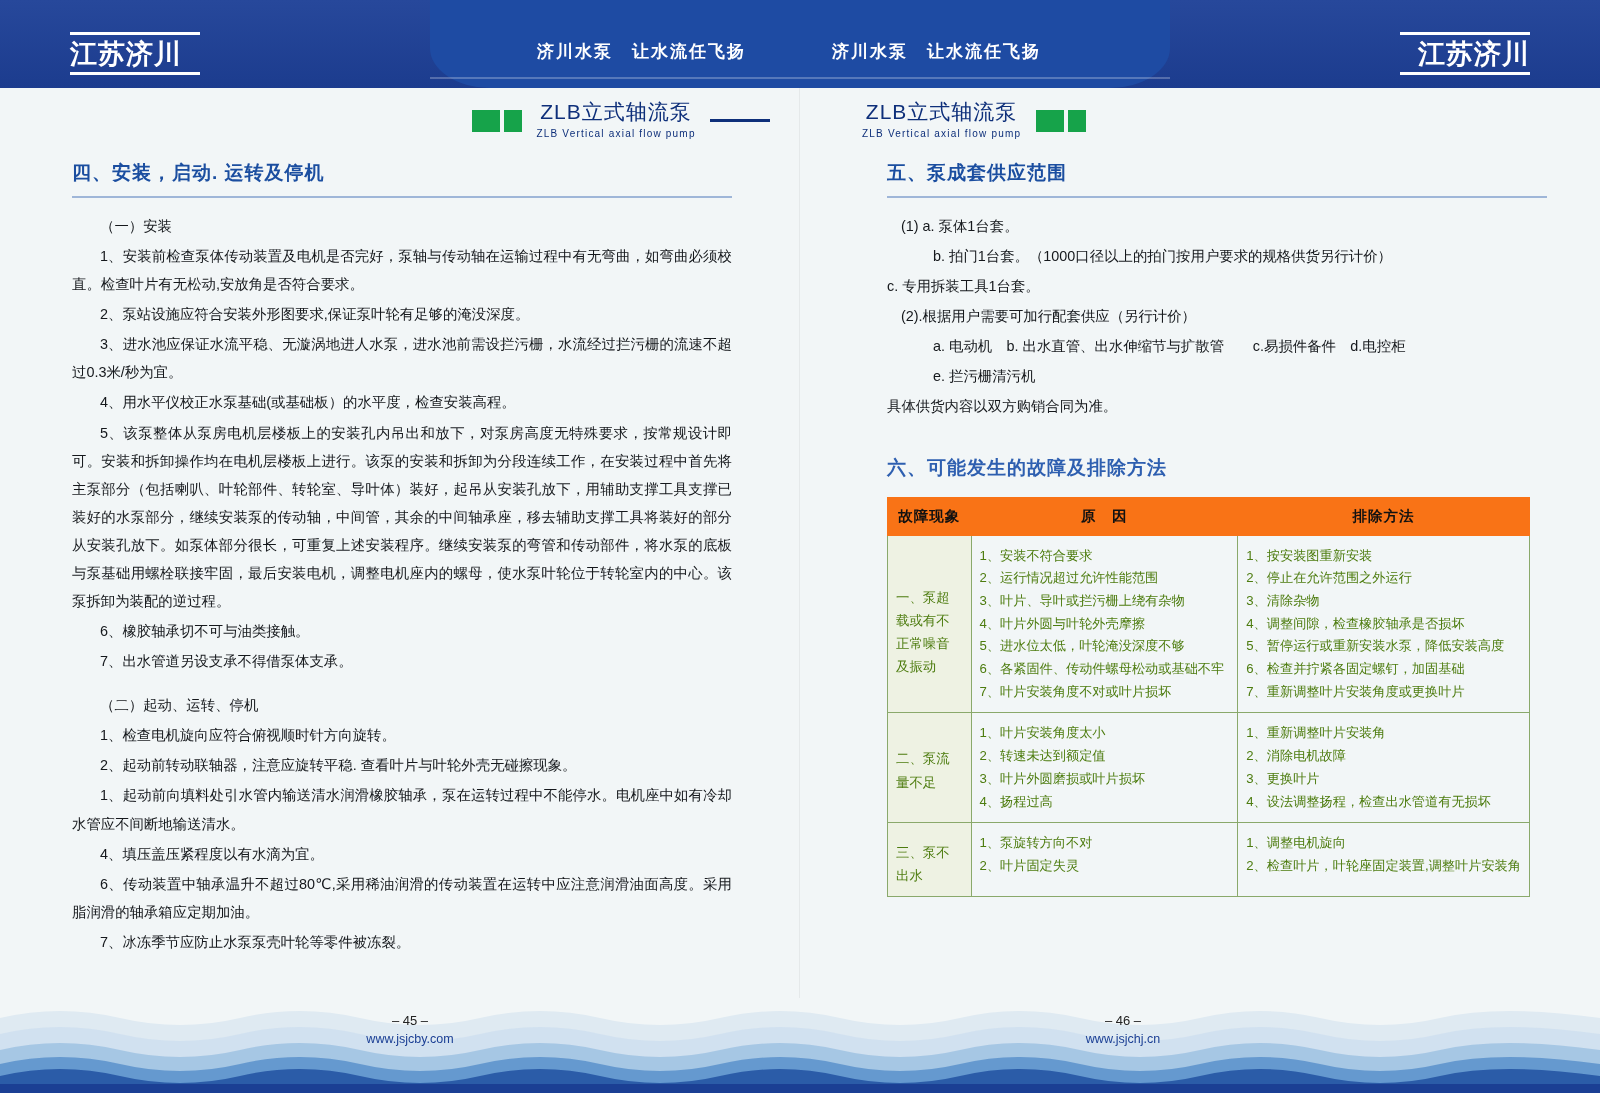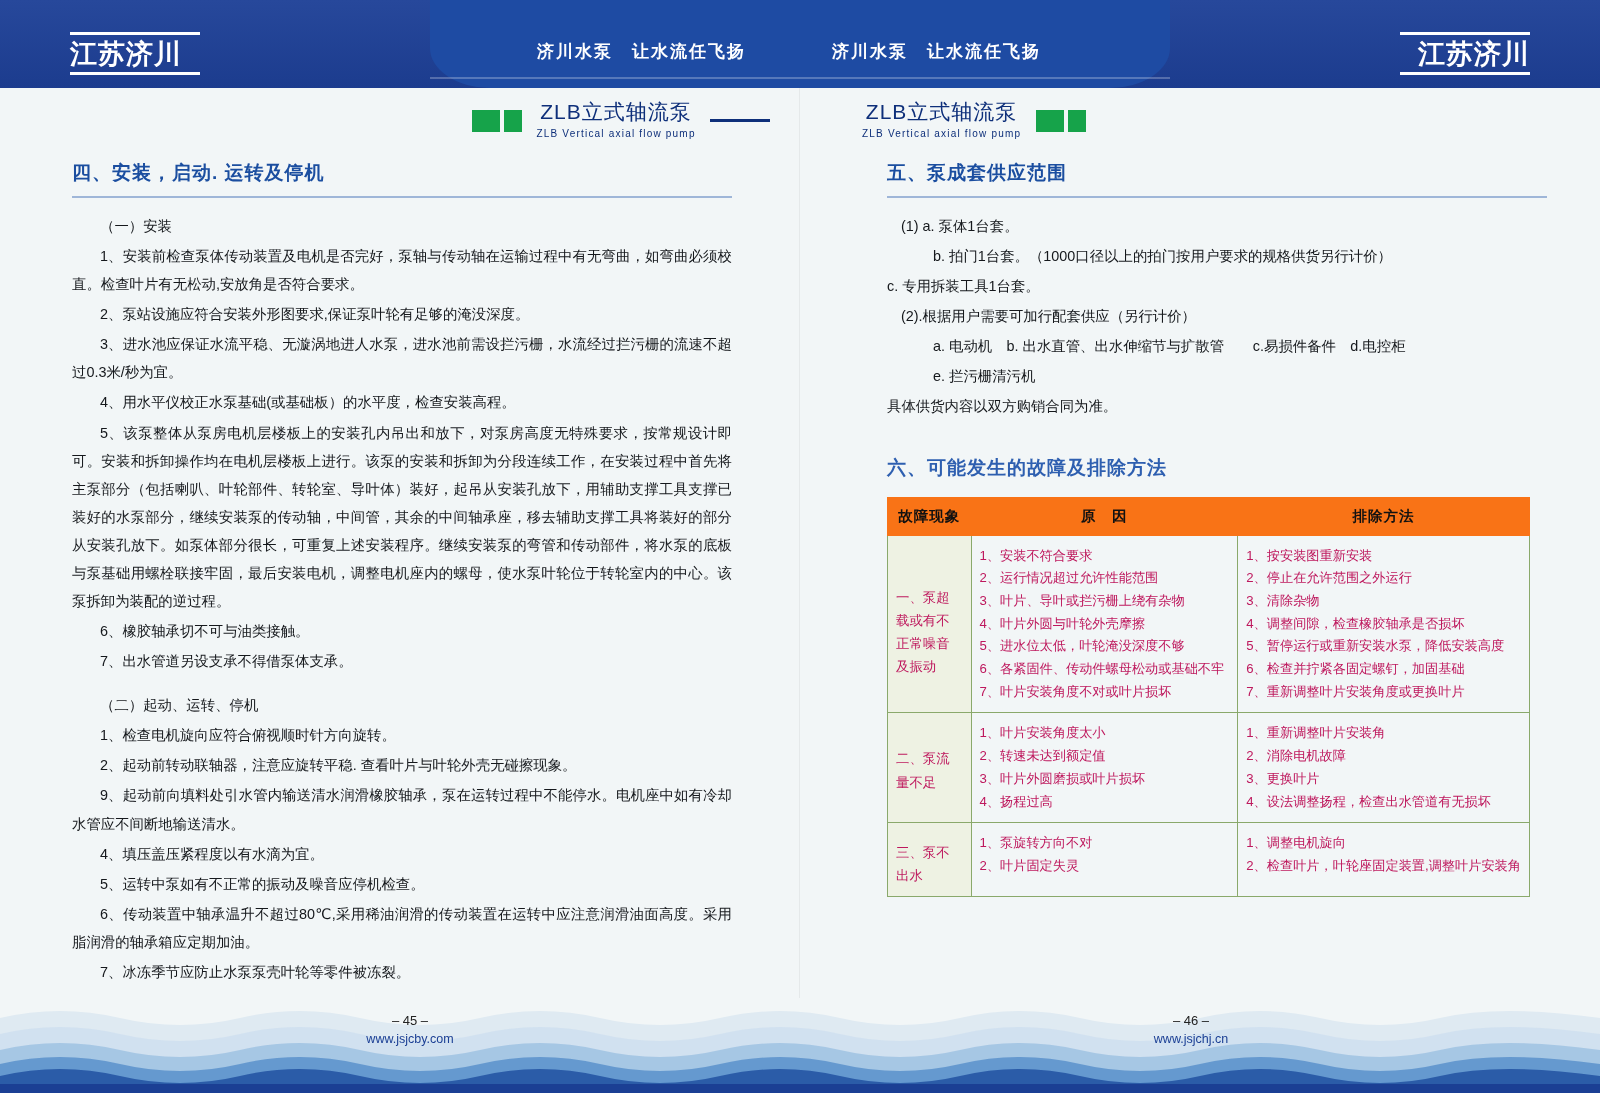--- a/index.html
+++ b/index.html
@@ -81,41 +81,41 @@
   table.fault{
     border-collapse:collapse;width:643px;margin-top:16px;
     border:1px solid #8aa96b;
   }
   table.fault th{
     background:#f97316;border:1px solid #f97316;color:#111;
     font-size:14.5px;font-weight:bold;padding:9px 4px;text-align:center;letter-spacing:1px;
   }
   table.fault td{
     border:1px solid #8aa96b;vertical-align:top;padding:9px 8px;
-    font-size:13.2px;line-height:1.72;color:#be185d;
+    font-size:13.2px;line-height:1.72;color:#4d7c0f;
   }
   table.fault td.sym{background:#eef2e3;text-align:left;width:108px;font-size:13.4px;padding-top:50px;}
   table.fault td.sym.mid{padding-top:34px;}
   table.fault td.sym.last{padding-top:18px;font-family:Liberation Serif, serif;}
   table.fault td.c2{width:255px;}
   table.fault td.c3{width:270px;}
   td div.li{white-space:nowrap;}
 
   
   .waves{
     position:absolute;left:0;bottom:0;width:1600px;height:95px;overflow:hidden;
   }
   .waves svg{display:block;}
   .footer-txt{
     position:absolute;bottom:44px;text-align:center;width:240px;
     font-size:12.5px;color:#1b3f94;line-height:1.5;
   }
   .footer-txt .pg{font-size:13px;color:#222;}
   .footer-left{left:290px;}
-  .footer-right{left:1071px;}
+  .footer-right{left:1003px;}
   .spine{
     position:absolute;left:799px;top:88px;width:1px;height:910px;background:rgba(0,0,0,.05);
   }
 </style>
 </head>
 <body>
 
 <div class="page">
 
   <div class="top-band">
@@ -159,23 +159,22 @@
     <p class="t ind">3、进水池应保证水流平稳、无漩涡地进人水泵，进水池前需设拦污栅，水流经过拦污栅的流速不超过0.3米/秒为宜。</p>
     <p class="t ind">4、用水平仪校正水泵基础(或基础板）的水平度，检查安装高程。</p>
     <p class="t ind">5、该泵整体从泵房电机层楼板上的安装孔内吊出和放下，对泵房高度无特殊要求，按常规设计即可。安装和拆卸操作均在电机层楼板上进行。该泵的安装和拆卸为分段连续工作，在安装过程中首先将主泵部分（包括喇叭、叶轮部件、转轮室、导叶体）装好，起吊从安装孔放下，用辅助支撑工具支撑已装好的水泵部分，继续安装泵的传动轴，中间管，其余的中间轴承座，移去辅助支撑工具将装好的部分从安装孔放下。如泵体部分很长，可重复上述安装程序。继续安装泵的弯管和传动部件，将水泵的底板与泵基础用螺栓联接牢固，最后安装电机，调整电机座内的螺母，使水泵叶轮位于转轮室内的中心。该泵拆卸为装配的逆过程。</p>
     <p class="t ind">6、橡胶轴承切不可与油类接触。</p>
     <p class="t ind">7、出水管道另设支承不得借泵体支承。</p>
 
     <div class="gap"></div>
     <p class="t ind">（二）起动、运转、停机</p>
     <p class="t ind">1、检查电机旋向应符合俯视顺时针方向旋转。</p>
     <p class="t ind">2、起动前转动联轴器，注意应旋转平稳. 查看叶片与叶轮外壳无碰擦现象。</p>
-    <p class="t ind">9、起动前向填料处引水管内输送清水润滑橡胶轴承，泵在运转过程中不能停水。电机座中如有冷却水管应不间断地输送清水。</p>
+    <p class="t ind">1、起动前向填料处引水管内输送清水润滑橡胶轴承，泵在运转过程中不能停水。电机座中如有冷却水管应不间断地输送清水。</p>
     <p class="t ind">4、填压盖压紧程度以有水滴为宜。</p>
-    <p class="t ind">5、运转中泵如有不正常的振动及噪音应停机检查。</p>
     <p class="t ind">6、传动装置中轴承温升不超过80℃,采用稀油润滑的传动装置在运转中应注意润滑油面高度。采用脂润滑的轴承箱应定期加油。</p>
     <p class="t ind">7、冰冻季节应防止水泵泵壳叶轮等零件被冻裂。</p>
   </div>
 
   <div class="col col-right">
     <h2 class="sec">五、泵成套供应范围</h2>
     <div class="rule-under"></div>
 
     <p class="t" style="margin-left:14px">(1) a. 泵体1台套。</p>
     <p class="t" style="margin-left:46px">b. 拍门1台套。（1000口径以上的拍门按用户要求的规格供货另行计价）</p>

